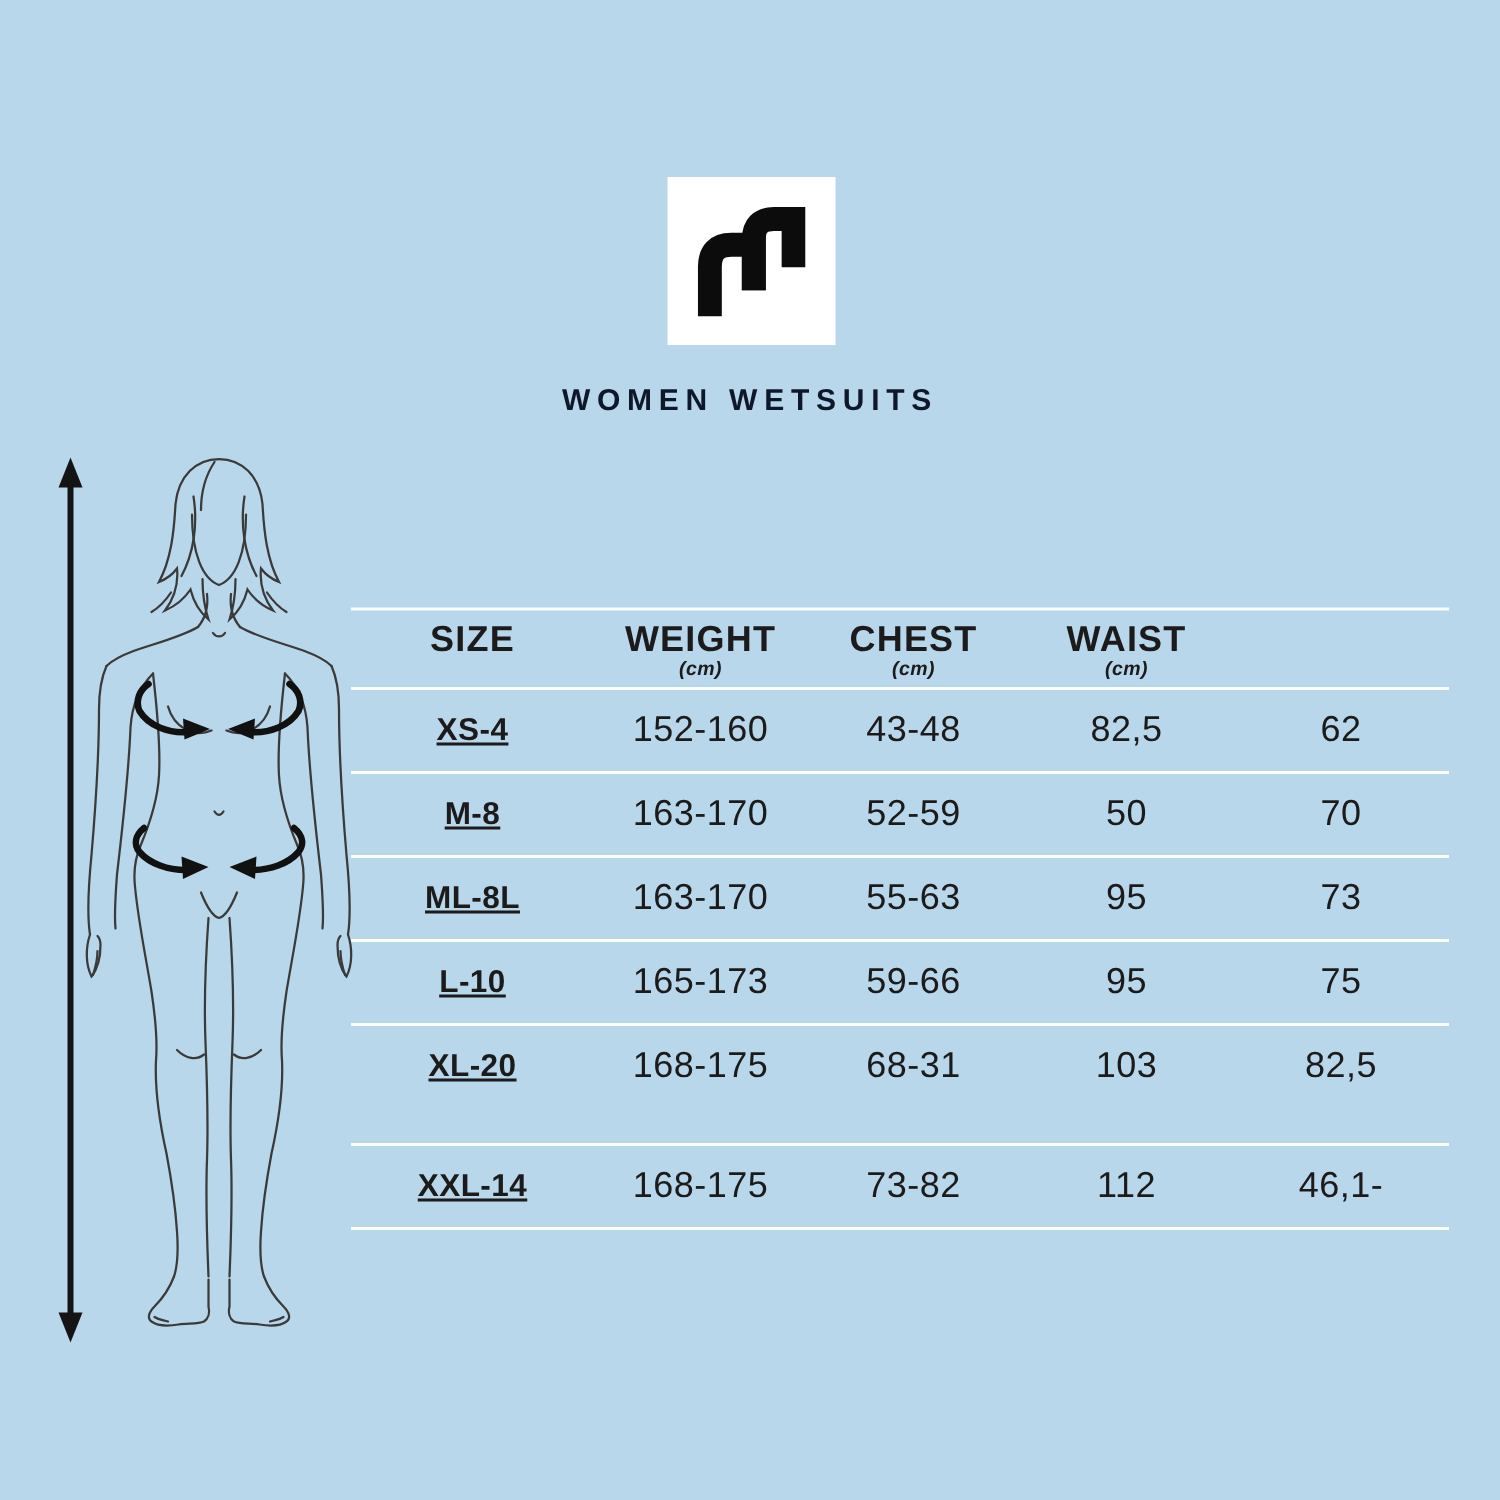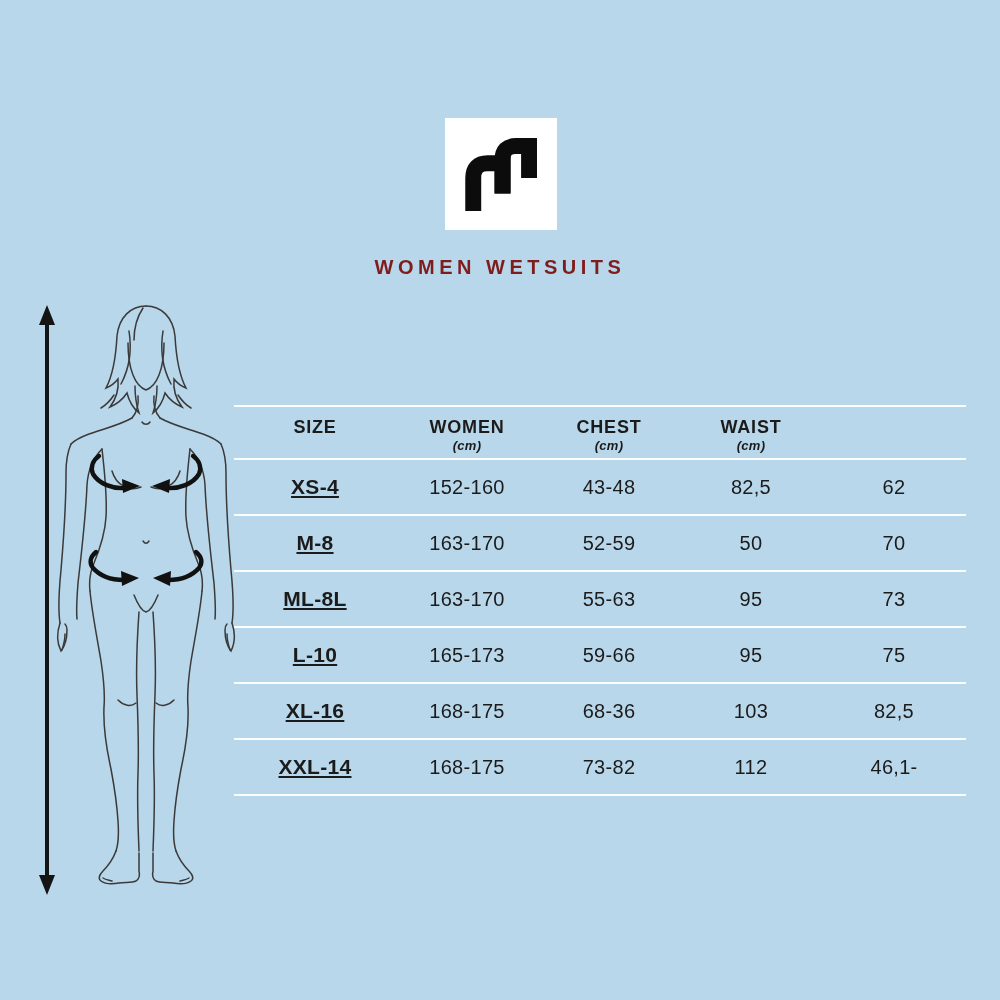--- a/index.html
+++ b/index.html
@@ -14,43 +14,43 @@
   
   .logo-square{
     position:absolute;left:445px;top:118px;
     width:112px;height:112px;background:#ffffff;
     display:flex;align-items:center;justify-content:center;
   }
   
   .brand-title{
     position:absolute;left:0;right:0;top:256px;
     text-align:center;
-    color:#7f1d1d;
+    color:#0f172a;
     font-size:20px;font-weight:bold;
     letter-spacing:4.5px;
   }
   
   .figure-svg{position:absolute;left:18px;top:295px;}
   
   .size-table{
     position:absolute;left:234px;top:405px;width:732px;
   }
   .tr{
     display:grid;
     grid-template-columns:162px 142px 142px 142px 144px;
     border-top:2px solid rgba(255,255,255,0.95);
     align-items:center;
   }
-  .tr:last-child{border-bottom:2px solid rgba(255,255,255,0.95);}
+  .tr:last-child{border-bottom:2px solid rgba(255,255,255,0.95);margin-top:24px;}
   .thead{height:51px;align-items:start;}
   .tr.data-row{height:54px;}
   .th{display:flex;flex-direction:column;align-items:center;padding-top:9px;}
-  .th-label{font-size:18px;font-weight:bold;letter-spacing:0.8px;line-height:22px;}
+  .th-label{font-size:24px;font-weight:bold;letter-spacing:0.8px;line-height:22px;}
   .th-unit{font-size:13px;font-weight:bold;letter-spacing:0.3px;line-height:13px;margin-top:1px;font-style:italic;}
-  .td{text-align:center;font-size:20px;letter-spacing:0.3px;}
+  .td{text-align:center;font-size:24px;letter-spacing:0.3px;}
   .td.size-cell{font-size:21px;font-weight:bold;text-decoration:underline;}
 </style>
 </head>
 <body>
 
 <div class="page">
 
   <div class="logo-square">
     <svg width="72" height="73" viewBox="0 0 70 71">
       <g fill="none" stroke="#0c0c0c" stroke-width="15.5" stroke-linecap="butt" stroke-linejoin="miter">
@@ -138,21 +138,21 @@
     </g>
   </svg>
 
   <div class="size-table">
     <div class="tr thead">
       <div class="th">
         <div class="th-label">SIZE</div>
         <div class="th-unit"></div>
       </div>
       <div class="th">
-        <div class="th-label">WOMEN</div>
+        <div class="th-label">WEIGHT</div>
         <div class="th-unit">(cm)</div>
       </div>
       <div class="th">
         <div class="th-label">CHEST</div>
         <div class="th-unit">(cm)</div>
       </div>
       <div class="th">
         <div class="th-label">WAIST</div>
         <div class="th-unit">(cm)</div>
       </div>
@@ -180,23 +180,23 @@
       <div class="td">73</div>
     </div>
     <div class="tr data-row">
       <div class="td size-cell">L-10</div>
       <div class="td">165-173</div>
       <div class="td">59-66</div>
       <div class="td">95</div>
       <div class="td">75</div>
     </div>
     <div class="tr data-row">
-      <div class="td size-cell">XL-16</div>
+      <div class="td size-cell">XL-20</div>
       <div class="td">168-175</div>
-      <div class="td">68-36</div>
+      <div class="td">68-31</div>
       <div class="td">103</div>
       <div class="td">82,5</div>
     </div>
     <div class="tr data-row">
       <div class="td size-cell">XXL-14</div>
       <div class="td">168-175</div>
       <div class="td">73-82</div>
       <div class="td">112</div>
       <div class="td">46,1-</div>
     </div>

